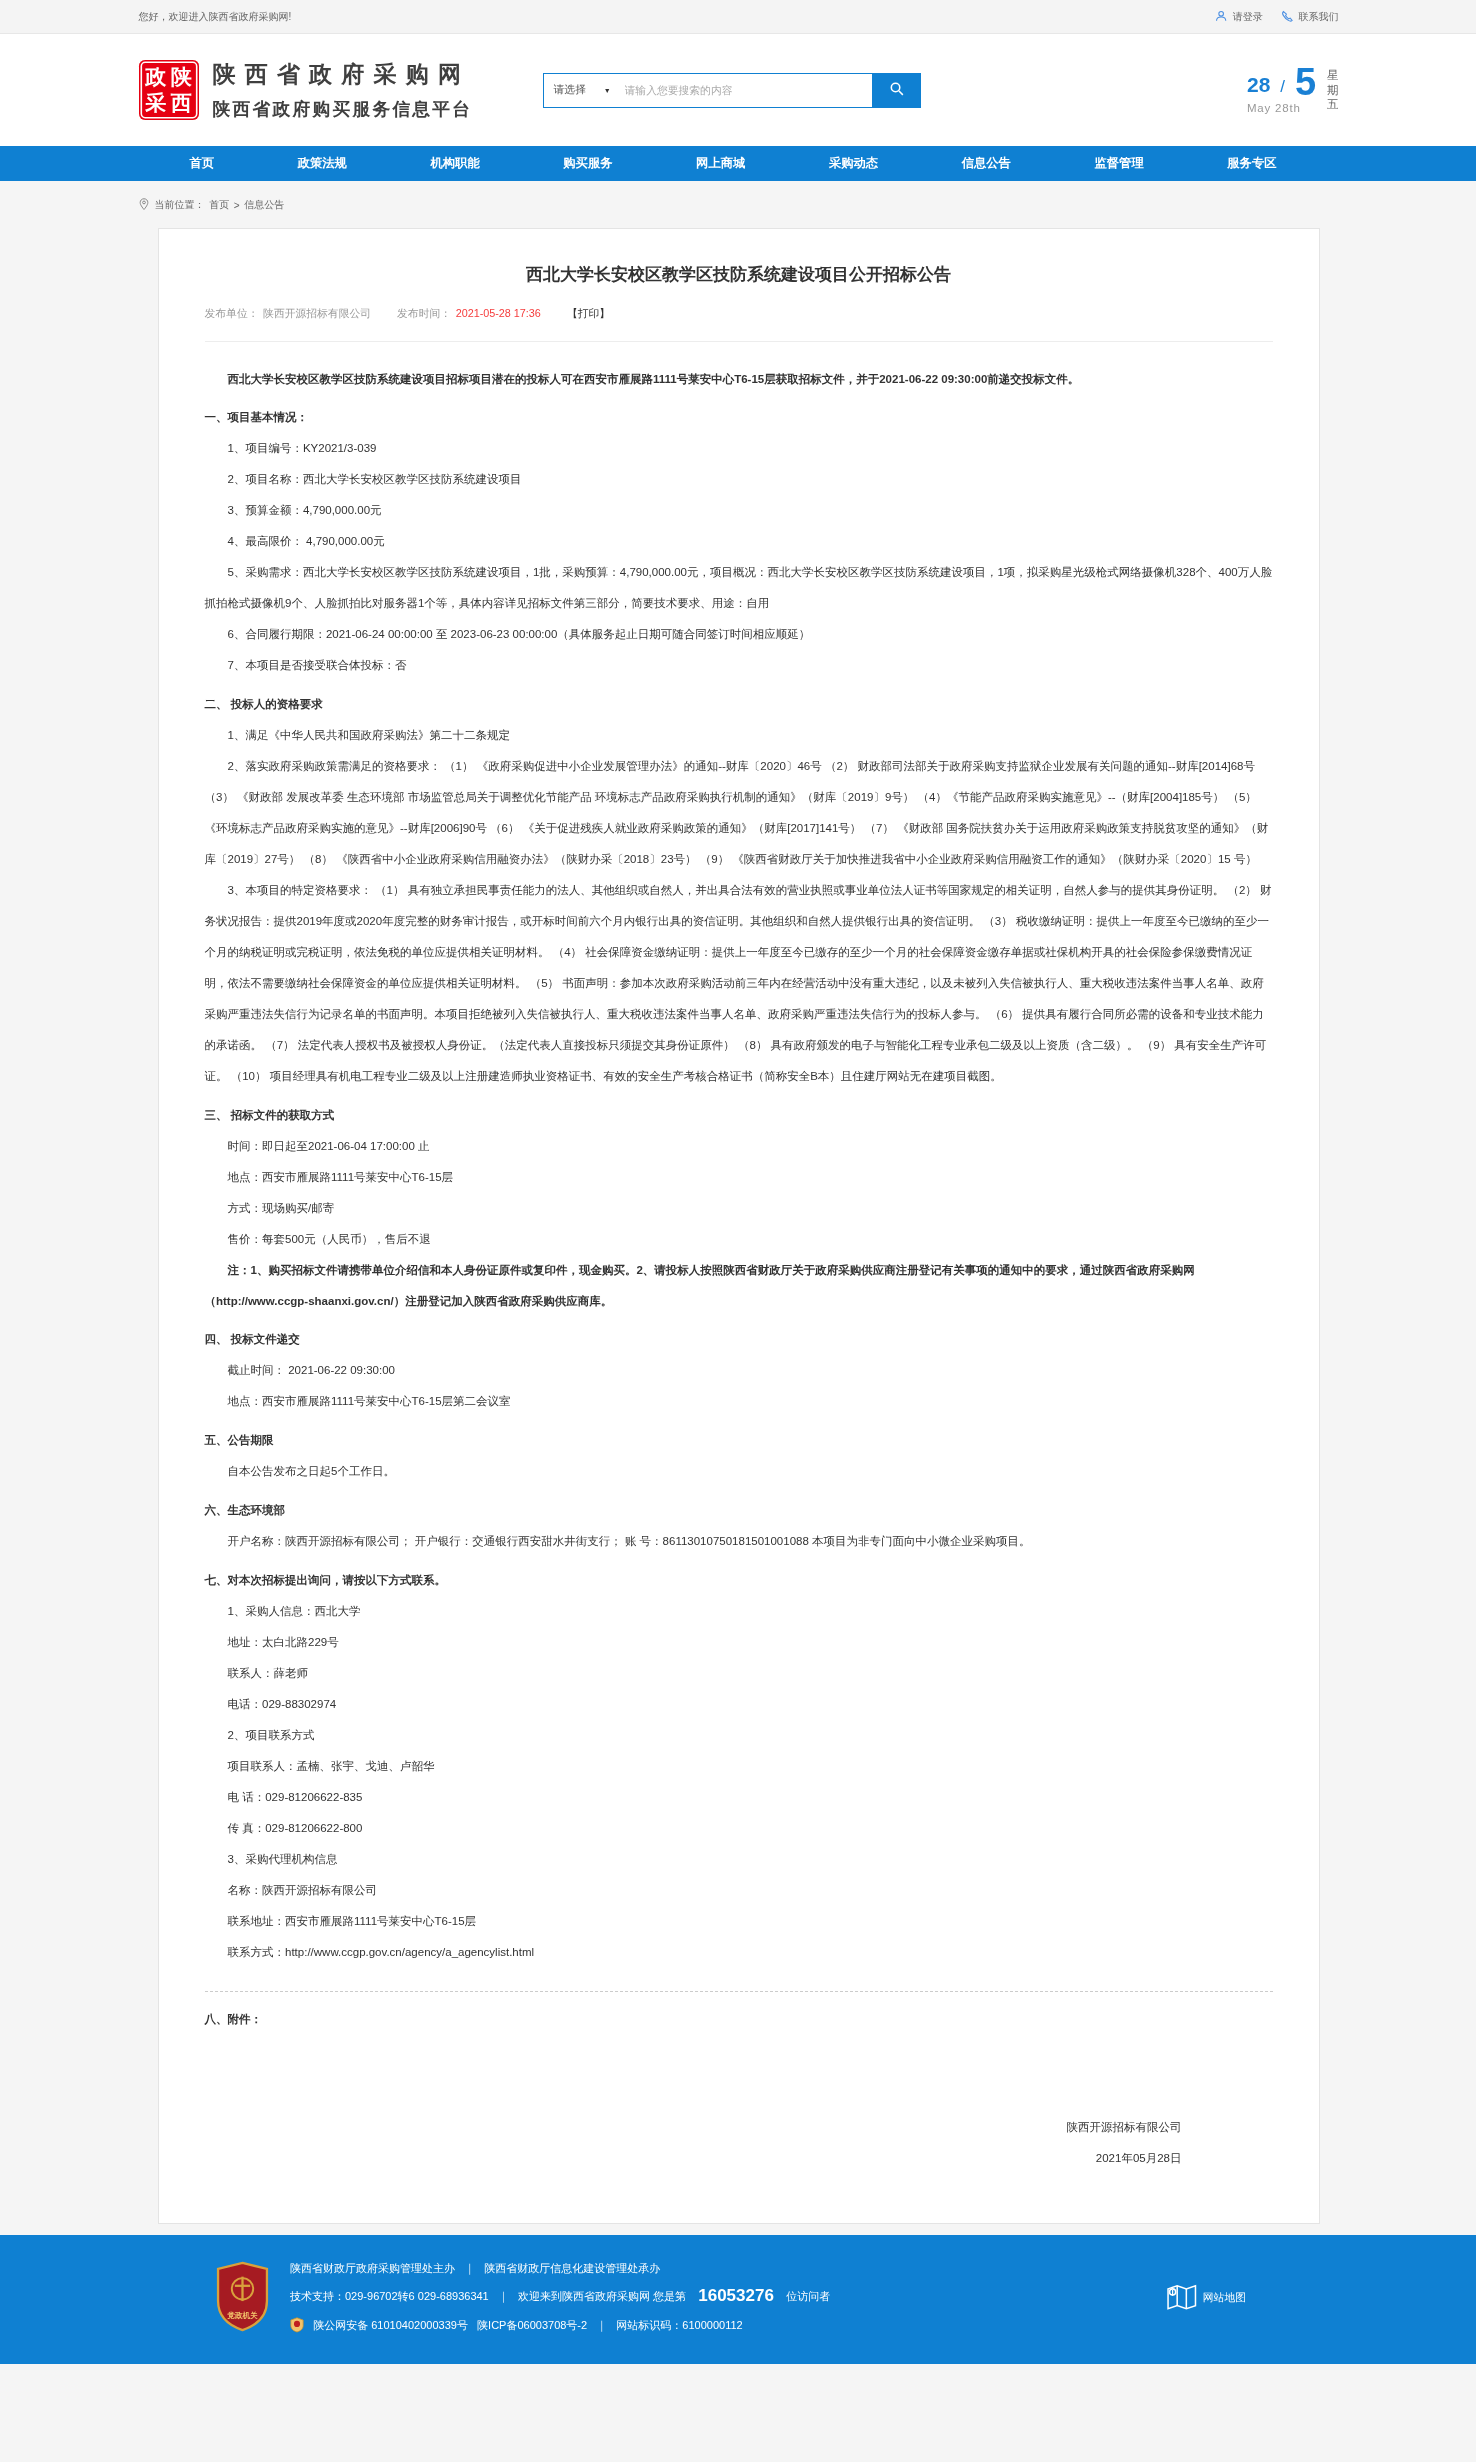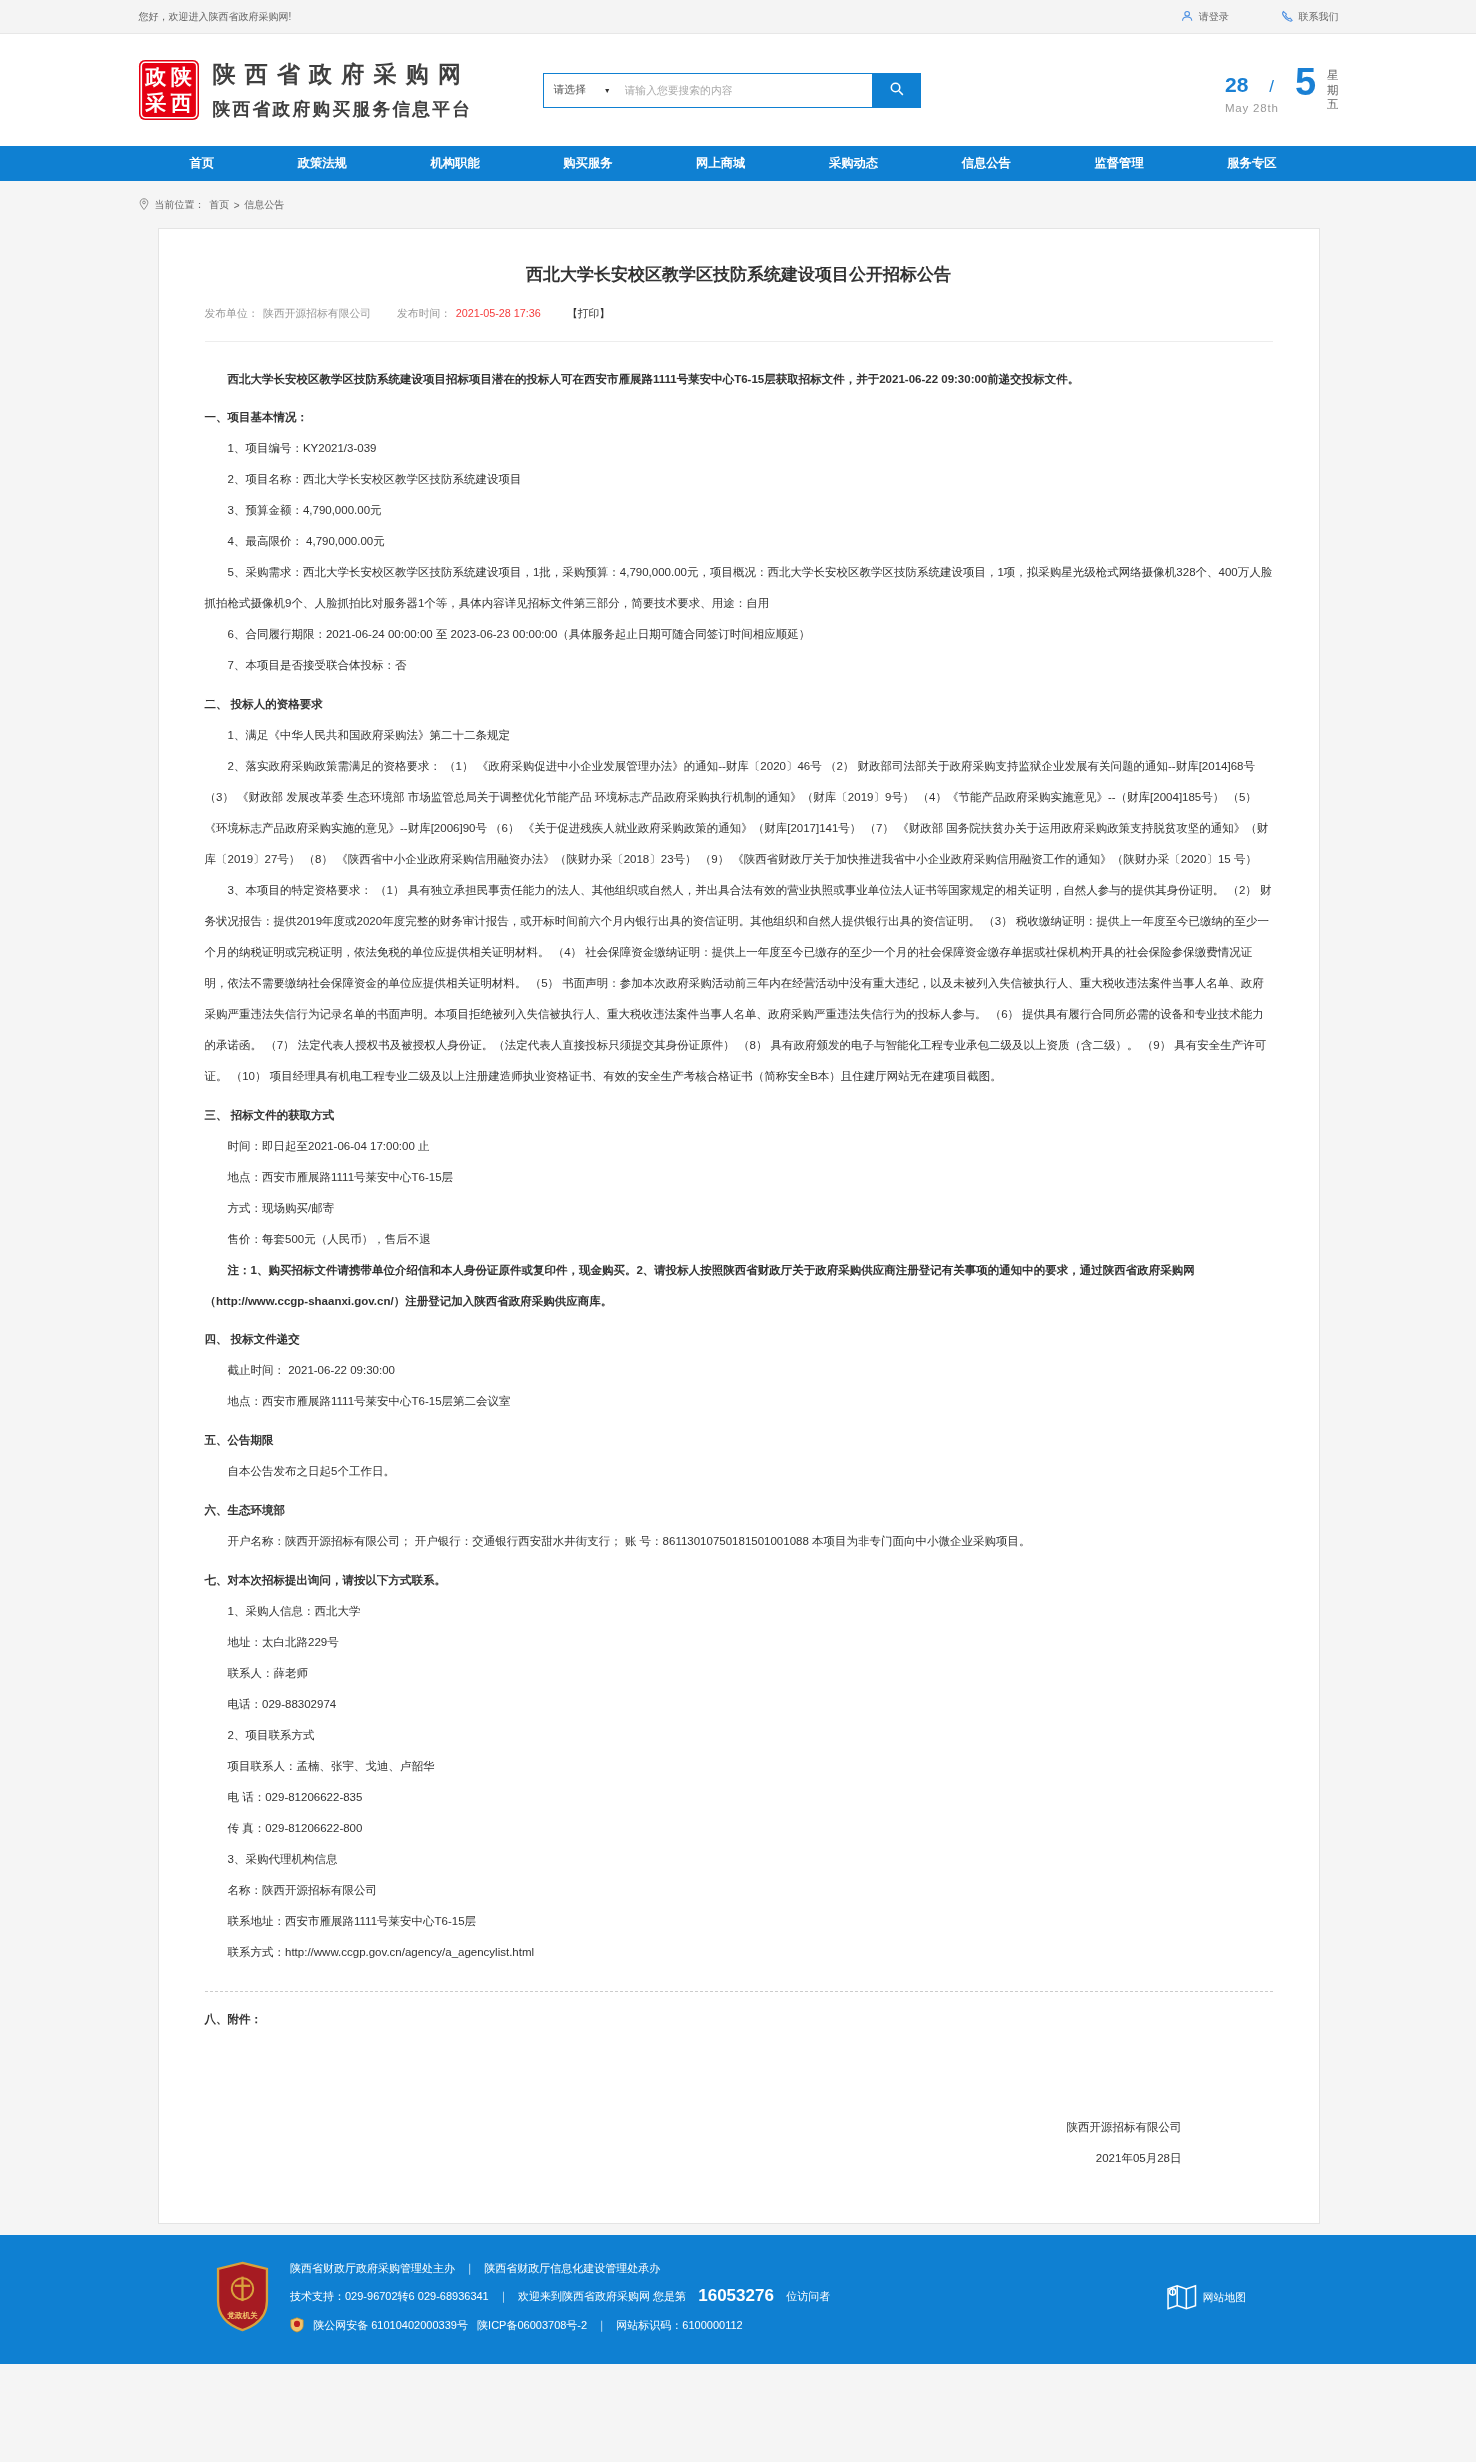--- a/index.html
+++ b/index.html
@@ -7,41 +7,41 @@
   body {
     font-family: "Liberation Sans", "DejaVu Sans", sans-serif;
     background: #f5f5f5;
     color: #333;
   }
   .container { width: 1200px; margin: 0 auto; }
 
   
   .topbar { height: 34px; background: #f4f4f4; border-bottom: 0.8px solid #e7e7e7; }
   .topbar .container { height: 100%; display: flex; justify-content: space-between; align-items: center; font-size: 10px; color: #666; }
-  .topbar-links { display: flex; gap: 52px; }
+  .topbar-links { display: flex; gap: 18px; }
   .topbar-link { display: flex; align-items: center; gap: 5.4px; color: #666; cursor: pointer; }
   .topbar-link svg { display: block; }
 
   
   .header { height: 112px; background: #ffffff; }
   .header .container { height: 100%; display: flex; align-items: center; }
   .logo { width: 60px; height: 60px; background: #e60012; border-radius: 6.2px; display: flex; flex-direction: column; justify-content: center; align-items: center; box-shadow: inset 0 0 0 1.5px #e60012, inset 0 0 0 3.1px #ffffff; flex: none; }
   .logo-row { color: #fff; font-weight: bold; font-size: 21px; line-height: 26px; letter-spacing: 4.6px; text-indent: 4.6px; }
   .site-titles { margin-left: 14px; }
   .site-name { font-size: 23px; font-weight: bold; color: #3f3f3f; letter-spacing: 9.2px; }
   .site-subtitle { font-size: 17.7px; font-weight: bold; color: #3f3f3f; letter-spacing: 2.3px; margin-top: 6.2px; text-align: right; }
   .search-box { margin-left: 71px; width: 378px; height: 35px; border: 1.5px solid #0f80d2; background: #fff; display: flex; align-items: stretch; }
   .search-select { width: 74px; display: flex; align-items: center; justify-content: space-between; padding: 0 7.7px 0 9.2px; font-size: 10.8px; color: #555; cursor: pointer; flex: none; }
   .caret { font-size: 7px; color: #333; }
   .search-input { flex: 1; border: none; outline: none; font-size: 10.8px; color: #333; padding: 0 6.2px; }
   .search-input::placeholder { color: #aaa; }
   .search-btn { width: 48px; background: #0f80d2; border: none; display: flex; align-items: center; justify-content: center; cursor: pointer; flex: none; }
   .date-block { margin-left: auto; display: flex; align-items: center; gap: 10.8px; }
   .date-left { text-align: left; }
-  .date-numbers { display: flex; align-items: flex-end; gap: 21px; color: #1a80d4; }
+  .date-numbers { display: flex; align-items: flex-end; gap: 10px; color: #1a80d4; }
   .date-day { font-size: 21px; font-weight: bold; line-height: 1; padding-bottom: 3.1px; }
   .date-sep { font-size: 17px; line-height: 1; padding-bottom: 3.1px; }
   .date-month-num { font-size: 38px; font-weight: bold; line-height: 0.85; }
   .date-english { font-size: 11.5px; color: #999; margin-top: 4.6px; letter-spacing: 0.8px; }
   .weekday { display: flex; flex-direction: column; font-size: 11.5px; color: #666; line-height: 14.6px; }
 
   
   .nav { height: 35px; background: #0f80d2; }
   .nav .container { height: 100%; display: flex; justify-content: space-between; align-items: center; padding: 0 62px 0 51px; }
   .nav-item { color: #fff; font-size: 12.3px; font-weight: bold; cursor: pointer; line-height: 35px; }

